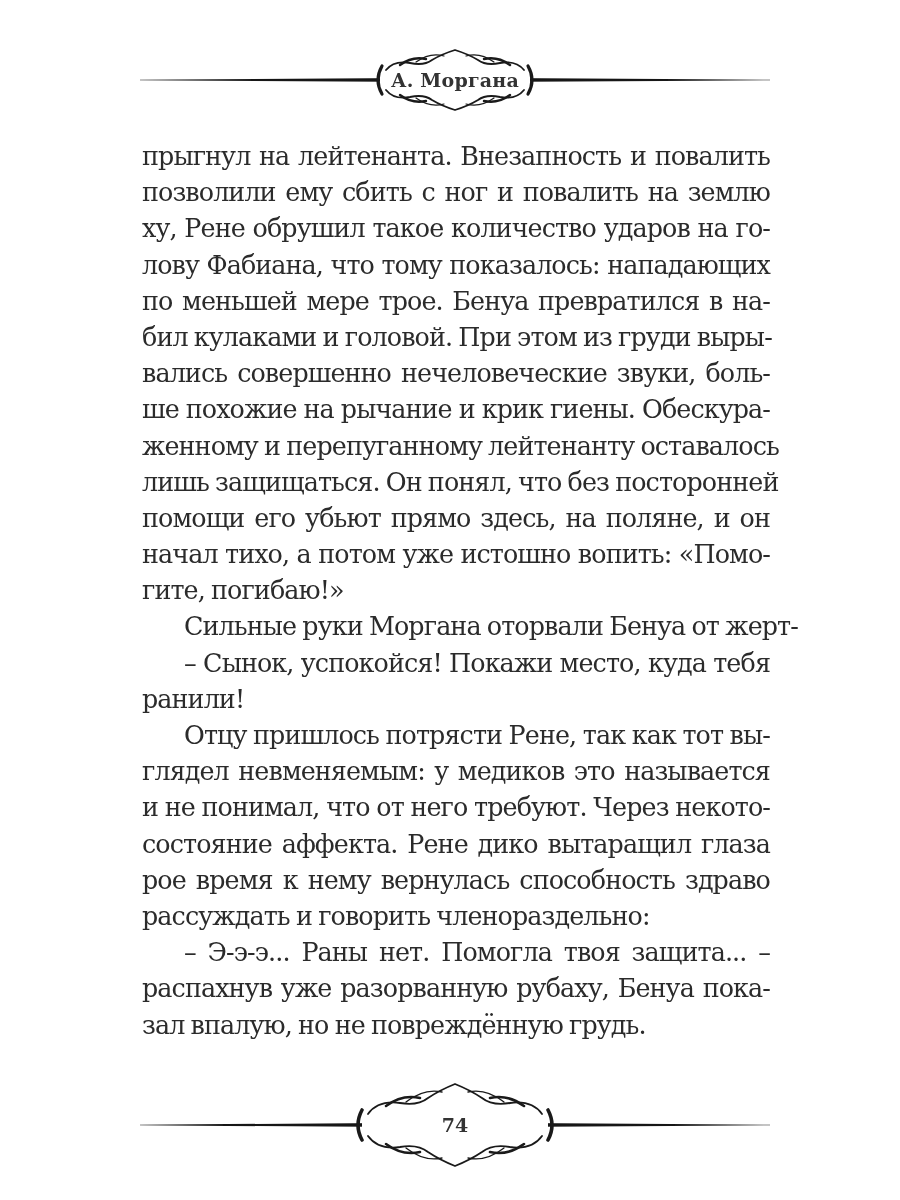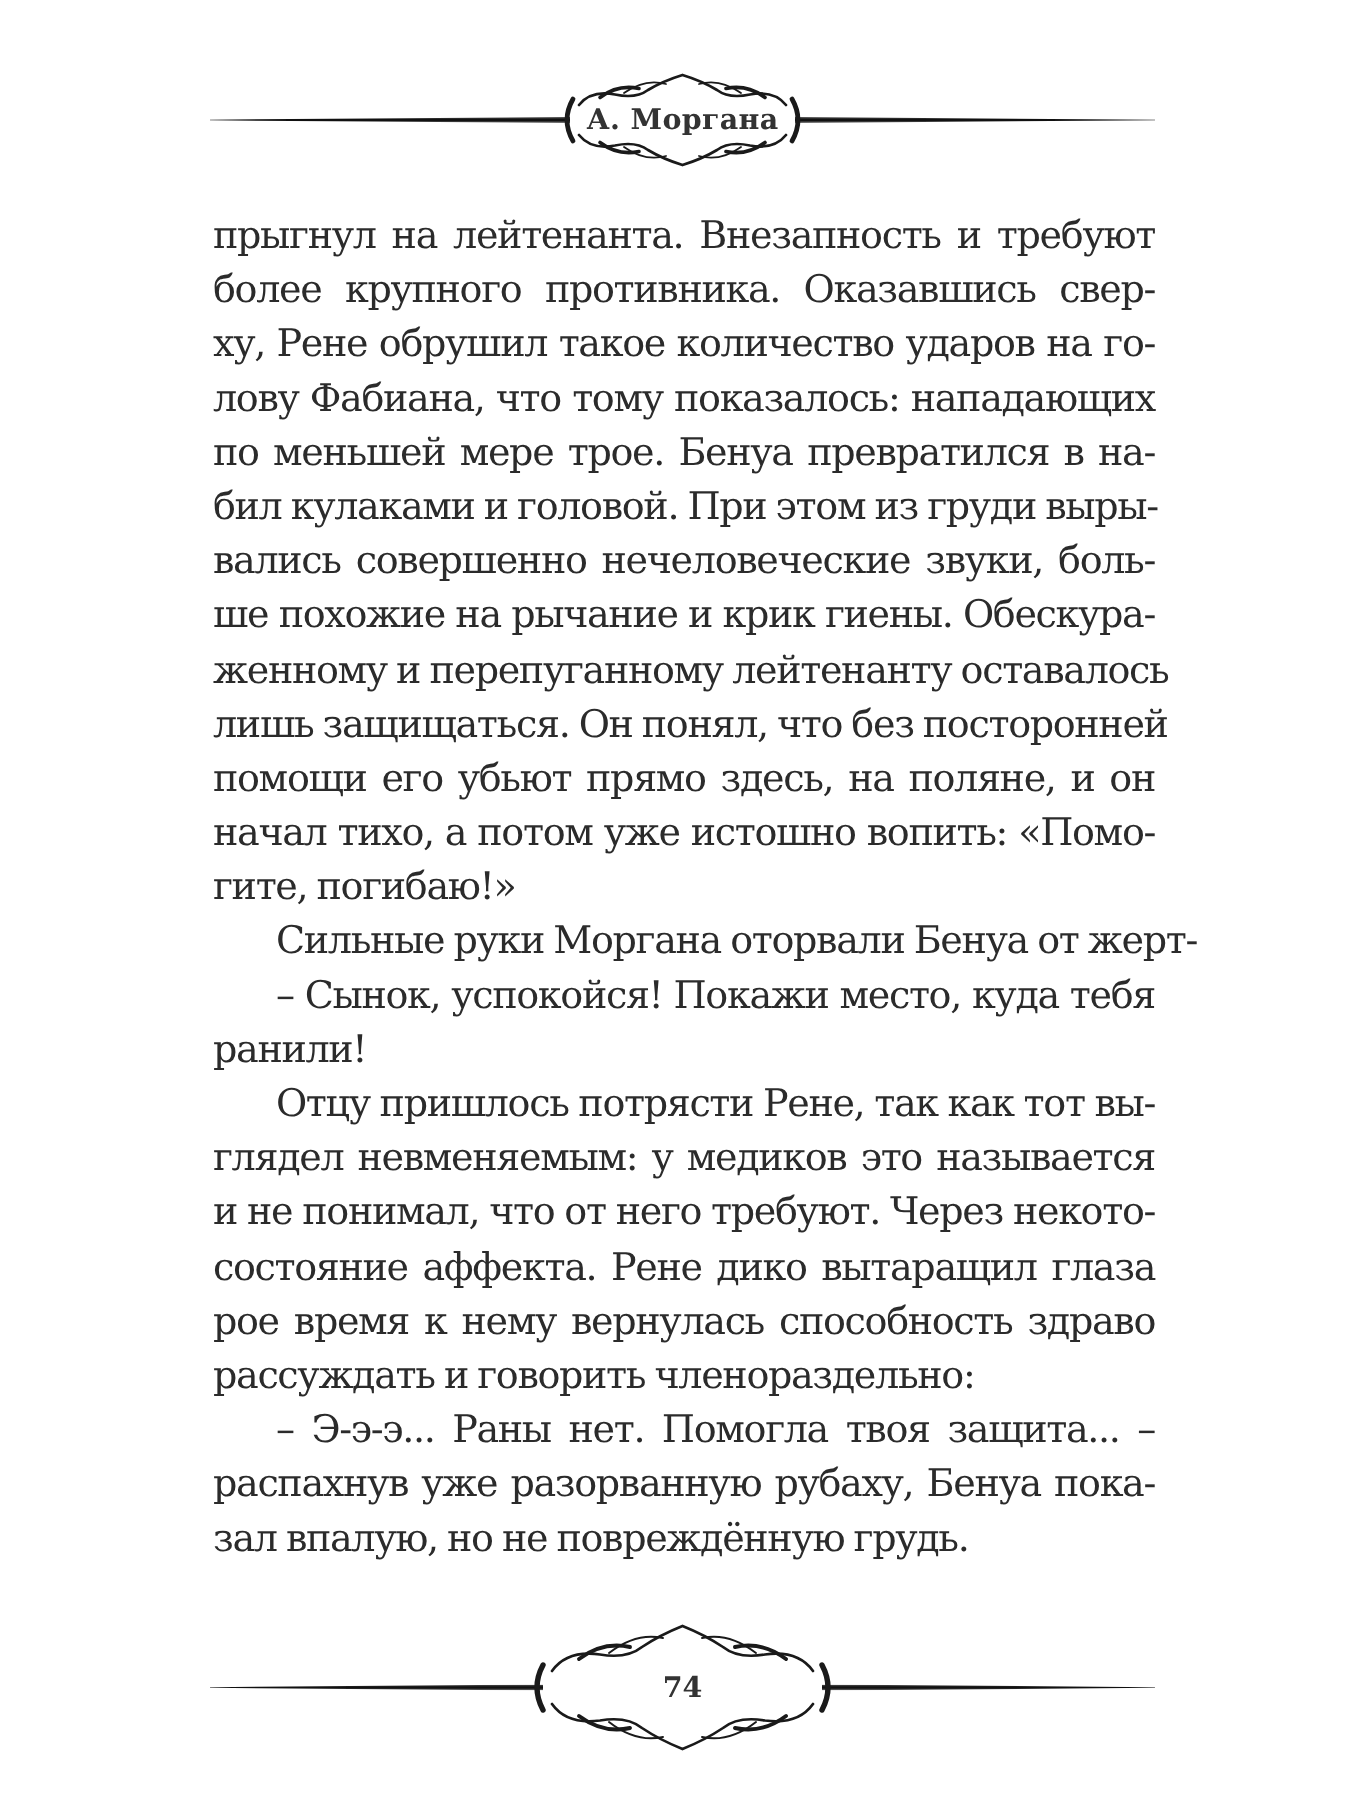--- a/index.html
+++ b/index.html
@@ -106,22 +106,22 @@
         <path d="M112 53 Q126 56 138 47" stroke-width="2.4"></path>
         <path d="M44 50 Q58 60 72 56" stroke-width="1.2"></path>
         <path d="M94 56 Q108 60 122 50" stroke-width="1.2"></path>
       </g>
     </svg>
     <span class="cartouche-label">А. Моргана</span>
   </div>
 </div>
 
 <div class="text-block" id="text-block">
-    <span class="line">прыгнул на лейтенанта. Внезапность и требуют</span>
-    <span class="line">более крупного противника. Оказавшись свер-</span>
+    <span class="line">прыгнул на лейтенанта. Внезапность и повалить</span>
+    <span class="line">позволили ему сбить с ног и повалить на землю</span>
     <span class="line">ху, Рене обрушил такое количество ударов на го-</span>
     <span class="line">лову Фабиана, что тому показалось: нападающих</span>
     <span class="line">по меньшей мере трое. Бенуа превратился в на-</span>
     <span class="line">бил кулаками и головой. При этом из груди выры-</span>
     <span class="line">вались совершенно нечеловеческие звуки, боль-</span>
     <span class="line">ше похожие на рычание и крик гиены. Обескура-</span>
     <span class="line">женному и перепуганному лейтенанту оставалось</span>
     <span class="line">лишь защищаться. Он понял, что без посторонней</span>
     <span class="line">помощи его убьют прямо здесь, на поляне, и он</span>
     <span class="line">начал тихо, а потом уже истошно вопить: «Помо-</span>

